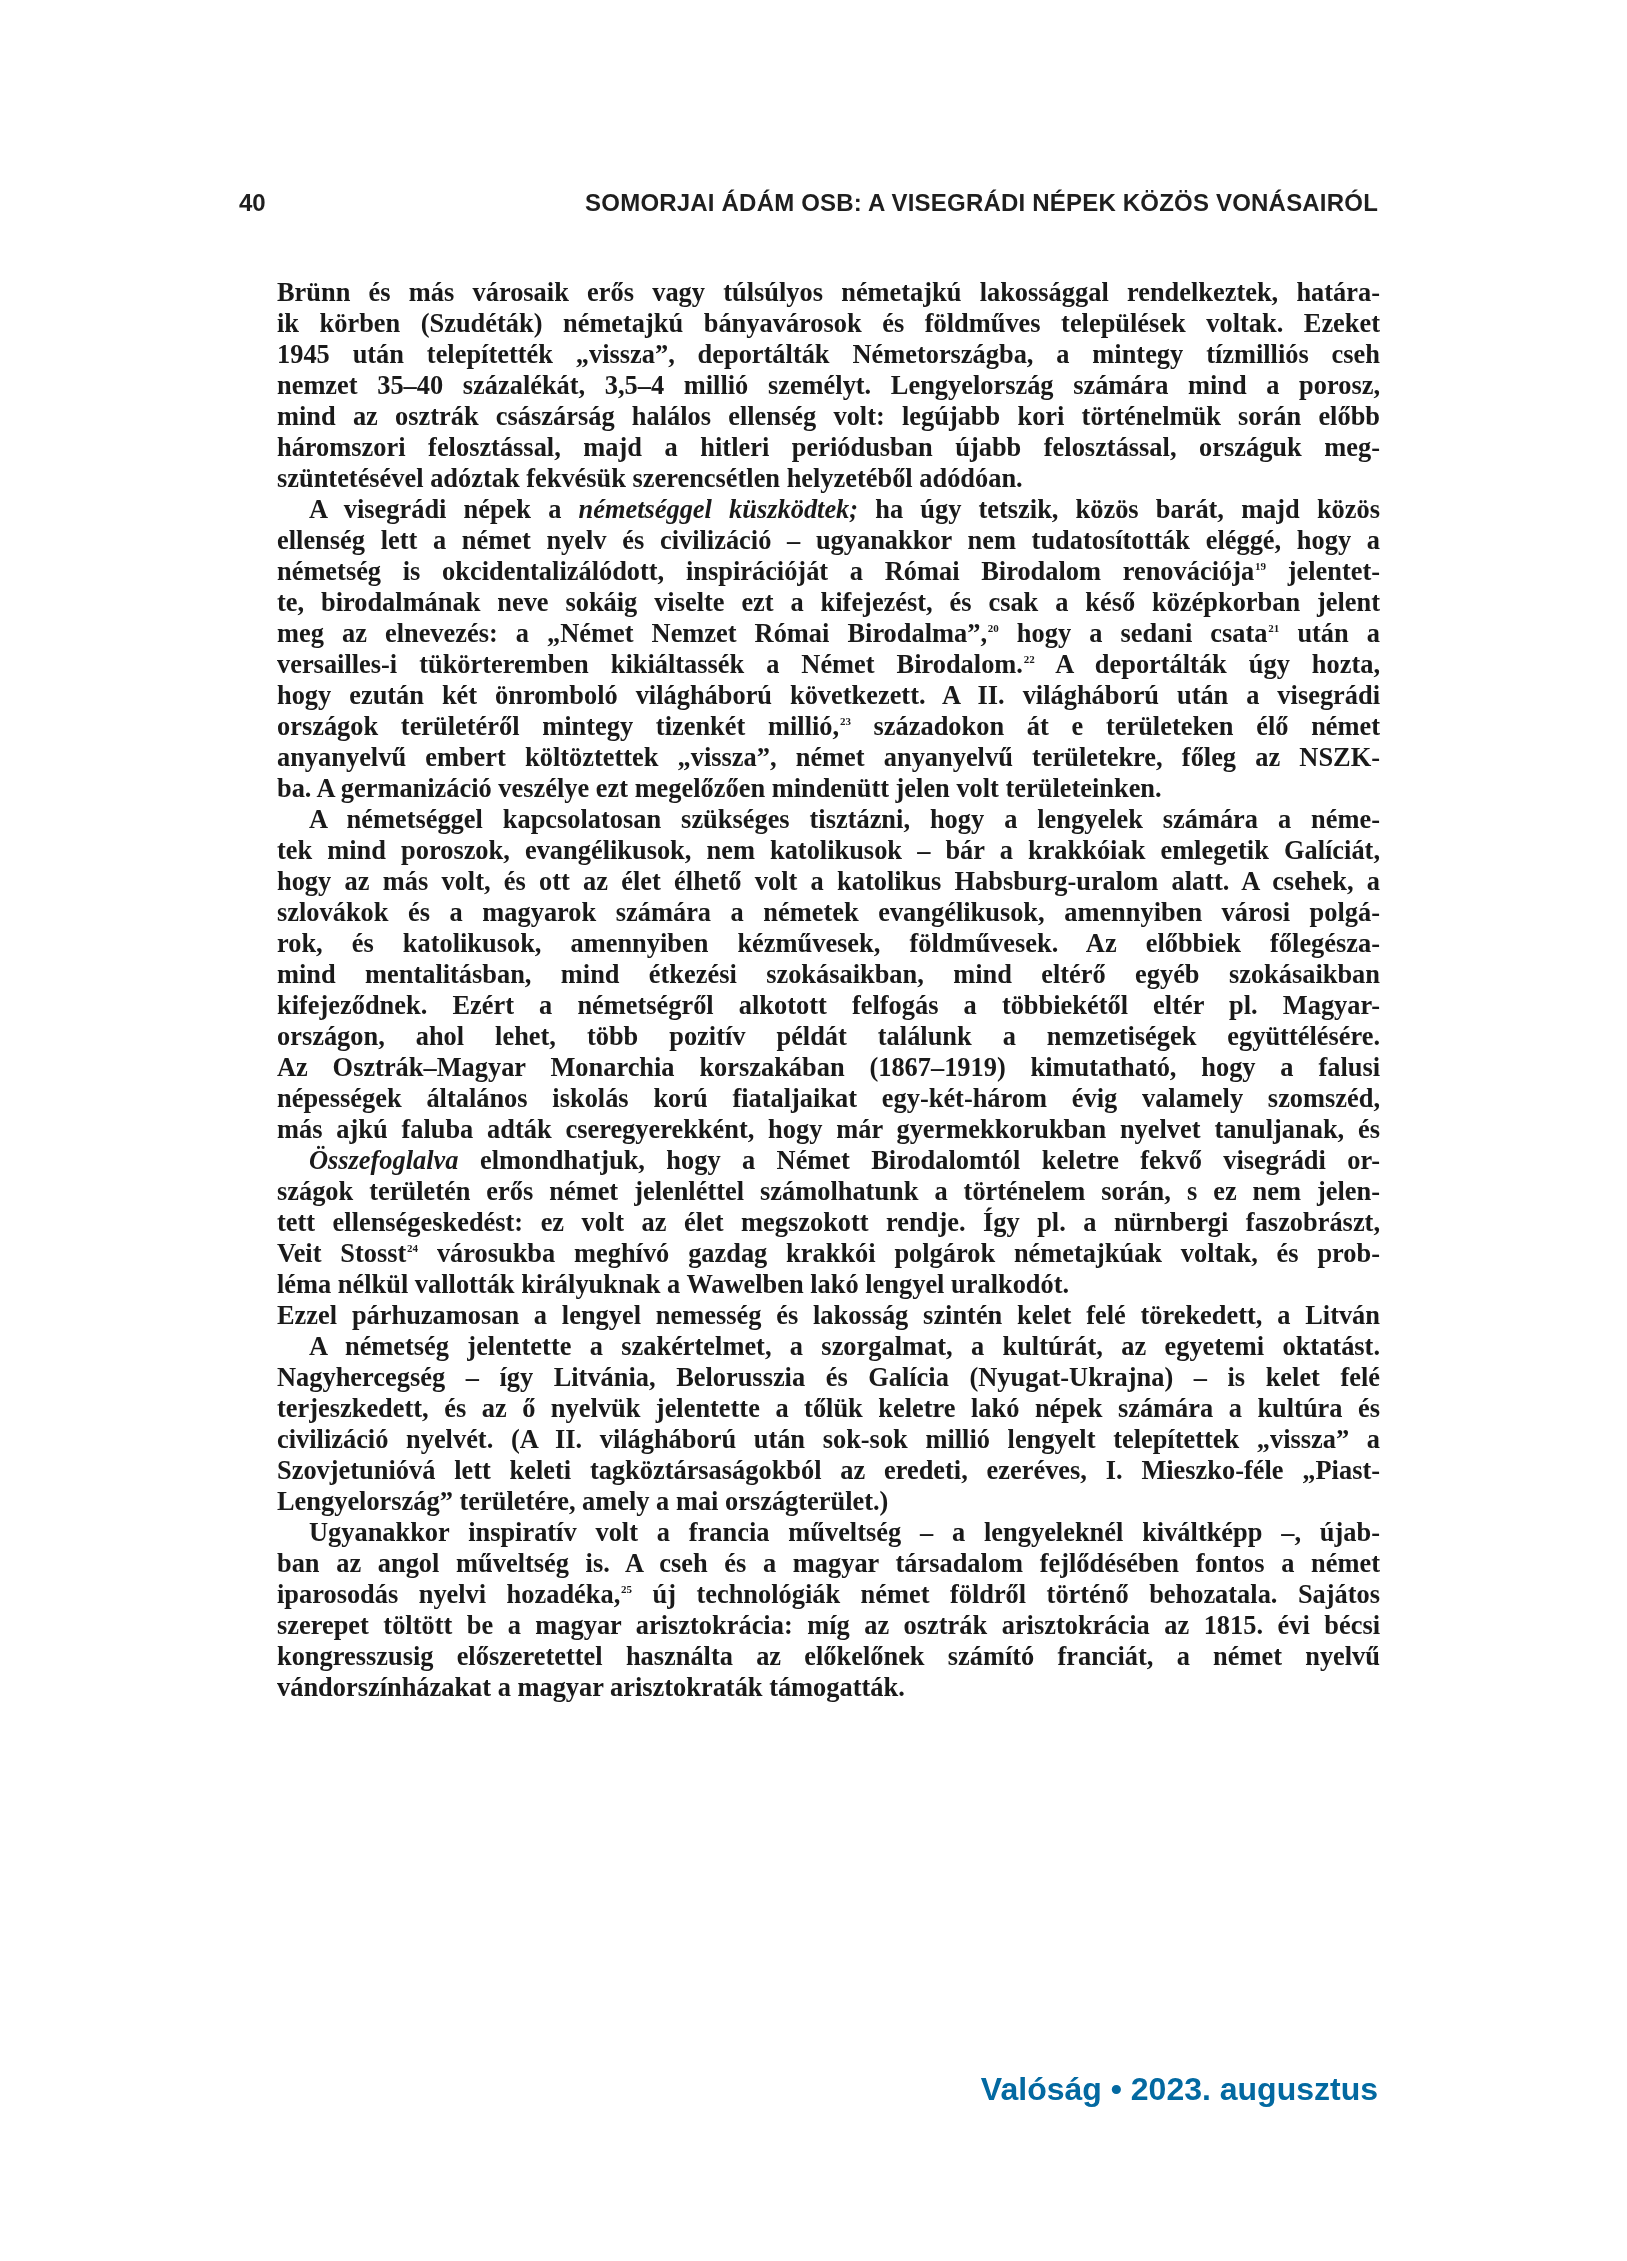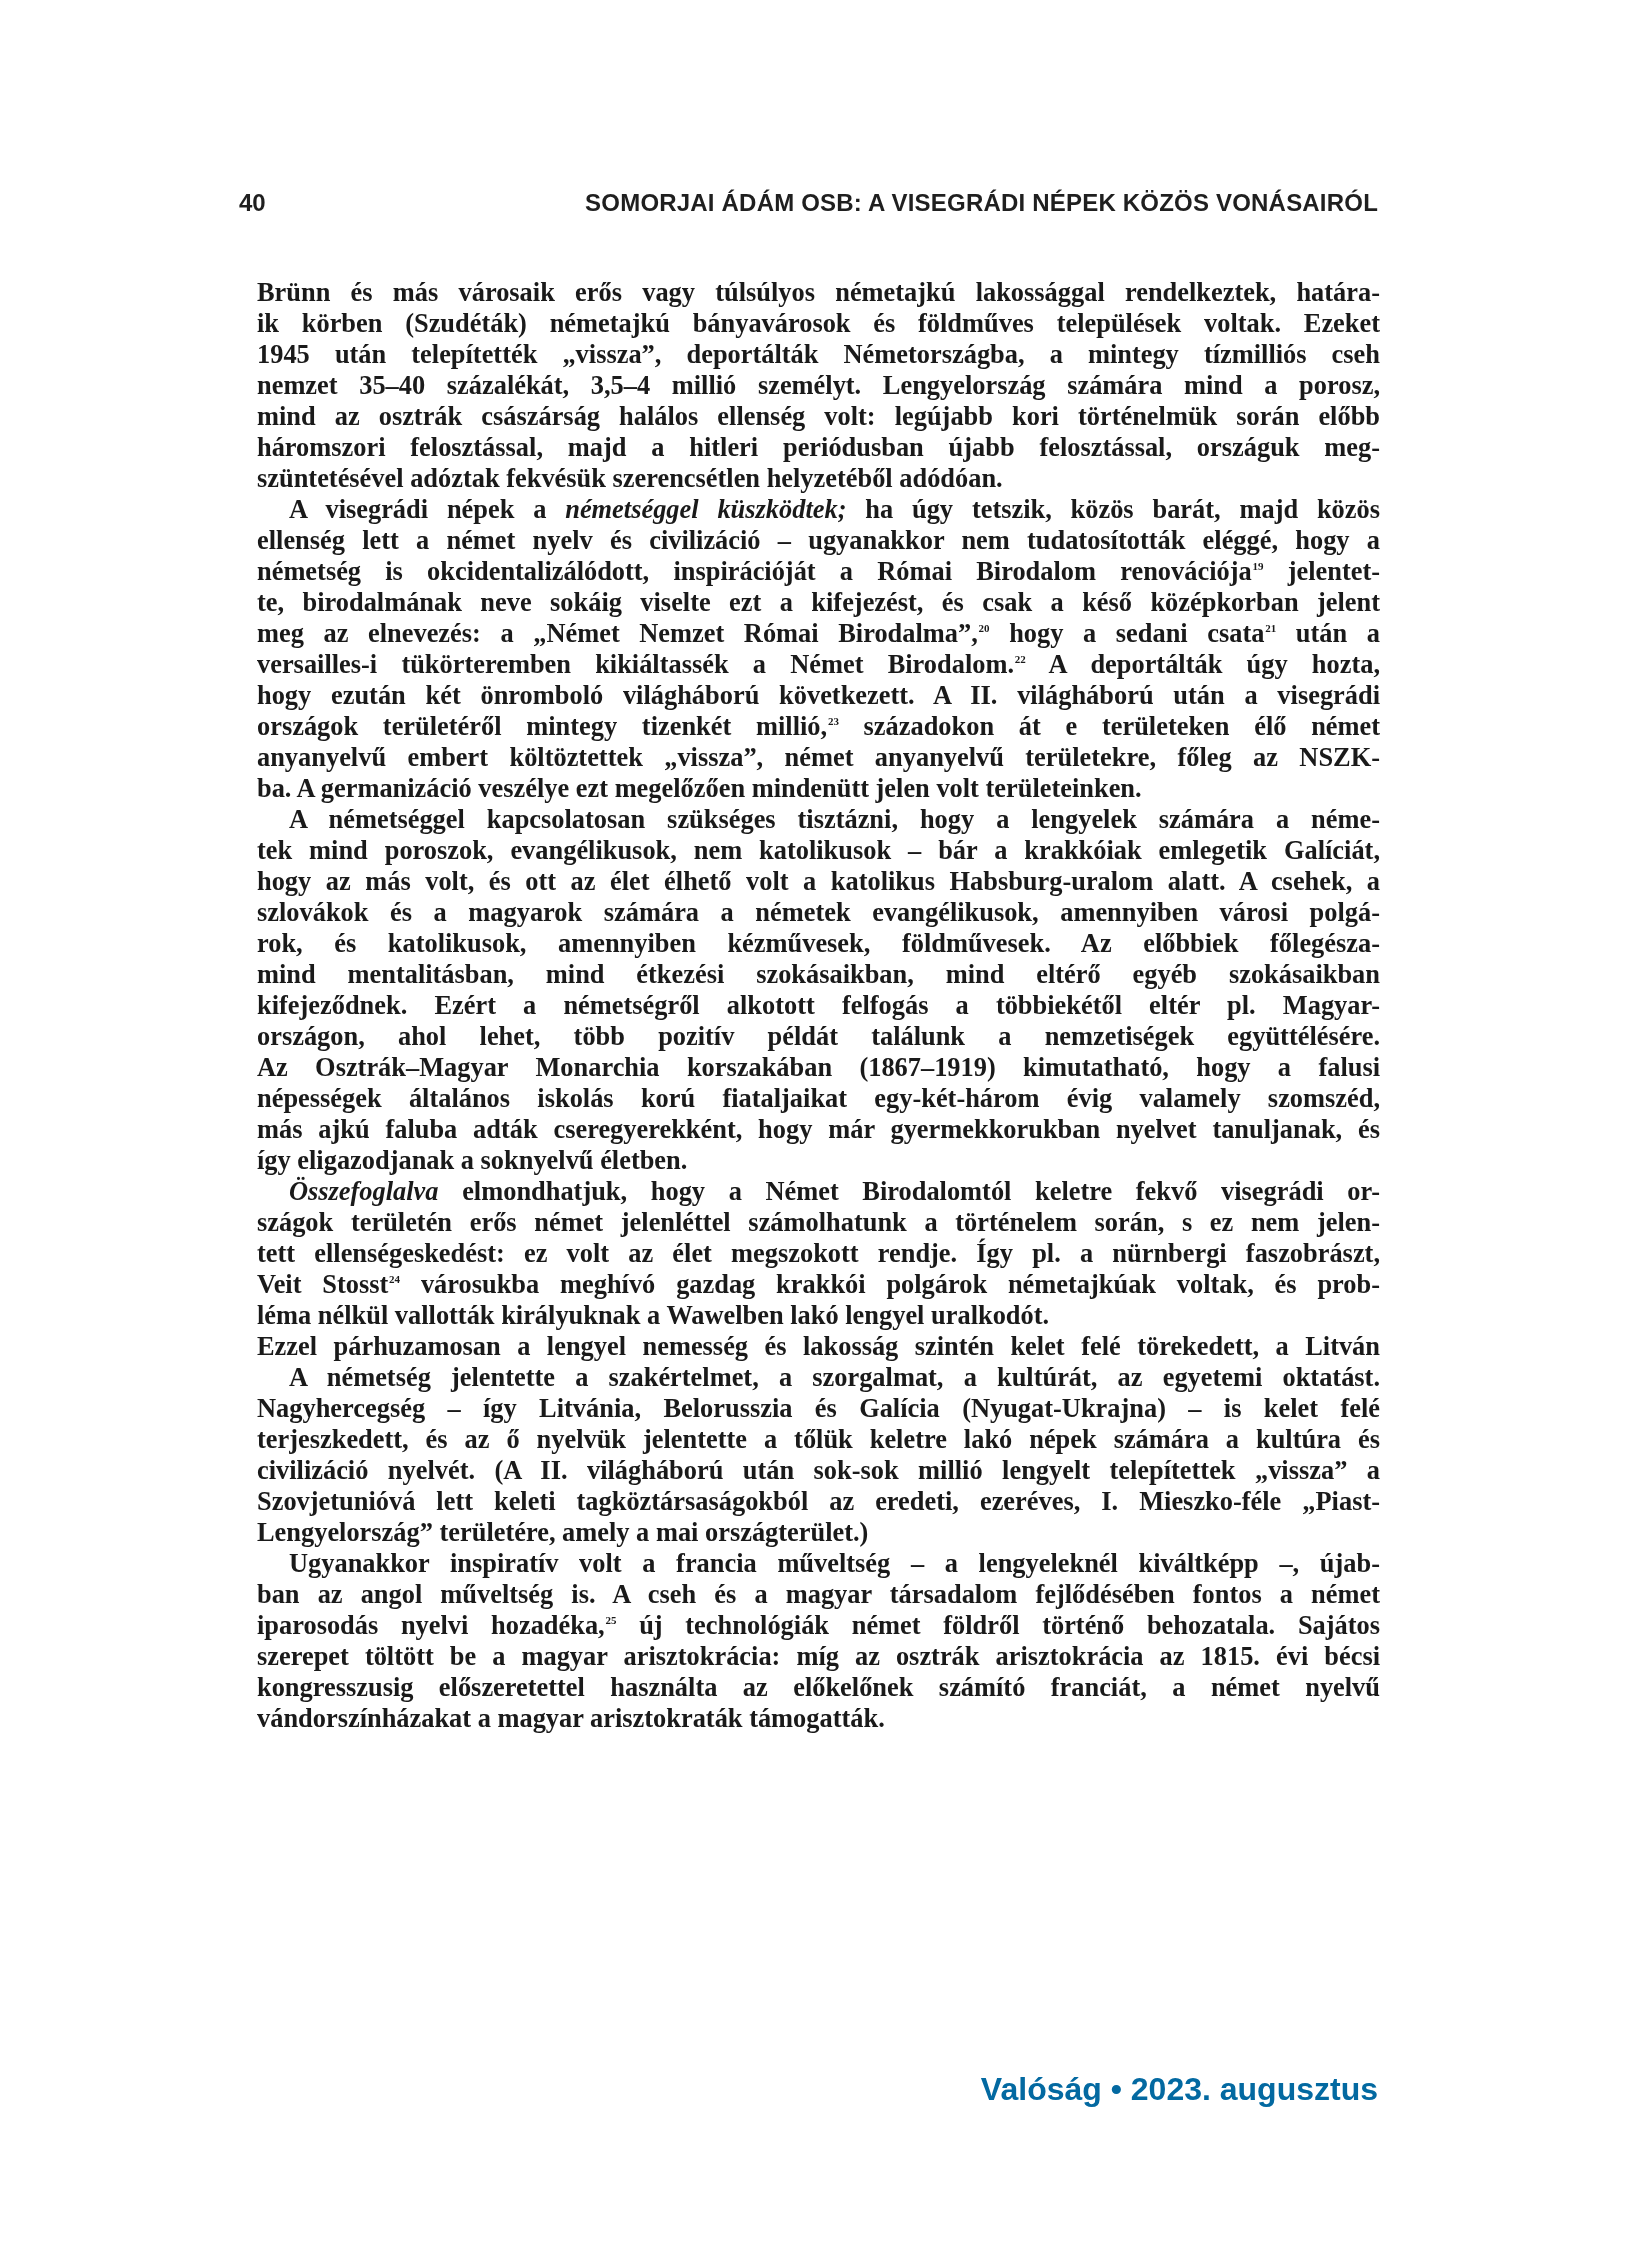--- a/index.html
+++ b/index.html
@@ -12,21 +12,21 @@
   }
   .running-header .page-number { position: absolute; left: 0; top: 0; }
   .running-header .header-title { position: absolute; right: 0; top: 0; letter-spacing: 0.2px; }
 
   .body-text {
     position: absolute; top: 277px; left: 257px; width: 1123px;
     font-family: "Liberation Serif", serif; font-size: 26.4px; line-height: 31px; color: #1a1a1a;
   }
   .line {
     display: block; height: 31px; white-space: nowrap;
-    text-align: justify; text-align-last: justify;
+    text-align: justify; text-align-last: justify; margin-left: 20px;
   }
   .line.last { text-align-last: left; }
   .line.indent { text-indent: 32px; }
   .line sup { font-size: 11px; line-height: 0; vertical-align: 10px; margin-left: 0.8px; }
   .line em { font-style: italic; }
 
   .footer {
     position: absolute; top: 2074px; right: 250px;
     font-family: "Liberation Sans", sans-serif; font-size: 32px; line-height: 31px; color: #0369a1;
   }
@@ -68,21 +68,20 @@
         <span class="line"><span>tek mind poroszok, evangélikusok, nem katolikusok – bár a krakkóiak emlegetik Galíciát,</span></span>
         <span class="line"><span>hogy az más volt, és ott az élet élhető volt a katolikus Habsburg-uralom alatt. A csehek, a</span></span>
         <span class="line"><span>szlovákok és a magyarok számára a németek evangélikusok, amennyiben városi polgá-</span></span>
         <span class="line"><span>rok, és katolikusok, amennyiben kézművesek, földművesek. Az előbbiek főlegésza-</span></span>
         <span class="line"><span>mind mentalitásban, mind étkezési szokásaikban, mind eltérő egyéb szokásaikban</span></span>
         <span class="line"><span>kifejeződnek. Ezért a németségről alkotott felfogás a többiekétől eltér pl. Magyar-</span></span>
         <span class="line"><span>országon, ahol lehet, több pozitív példát találunk a nemzetiségek együttélésére.</span></span>
         <span class="line"><span>Az Osztrák–Magyar Monarchia korszakában (1867–1919) kimutatható, hogy a falusi</span></span>
         <span class="line"><span>népességek általános iskolás korú fiataljaikat egy-két-három évig valamely szomszéd,</span></span>
         <span class="line"><span>más ajkú faluba adták cseregyerekként, hogy már gyermekkorukban nyelvet tanuljanak, és</span></span>
-        <span class="line last"><span>így eligazodjanak a soknyelvű életben.</span></span>
       </div>
       <div>
         <span class="line indent"><em>Összefoglalva</em><span> elmondhatjuk, hogy a Német Birodalomtól keletre fekvő visegrádi or-</span></span>
         <span class="line"><span>szágok területén erős német jelenléttel számolhatunk a történelem során, s ez nem jelen-</span></span>
         <span class="line"><span>tett ellenségeskedést: ez volt az élet megszokott rendje. Így pl. a nürnbergi faszobrászt,</span></span>
         <span class="line"><span>Veit Stosst</span><sup>24</sup><span> városukba meghívó gazdag krakkói polgárok németajkúak voltak, és prob-</span></span>
         <span class="line last"><span>léma nélkül vallották királyuknak a Wawelben lakó lengyel uralkodót.</span></span>
       </div>
       <div>
         <span class="line"><span>Ezzel párhuzamosan a lengyel nemesség és lakosság szintén kelet felé törekedett, a Litván</span></span>

